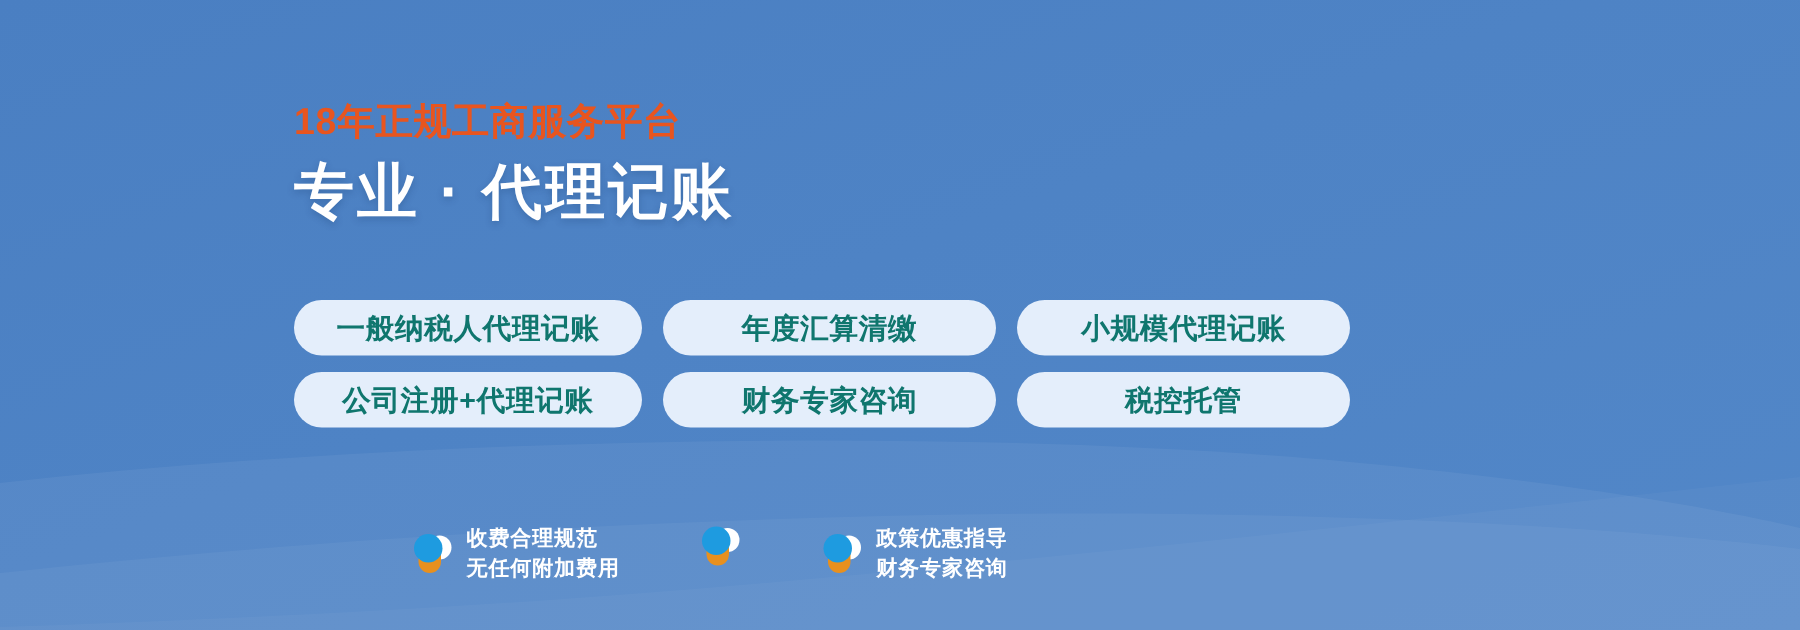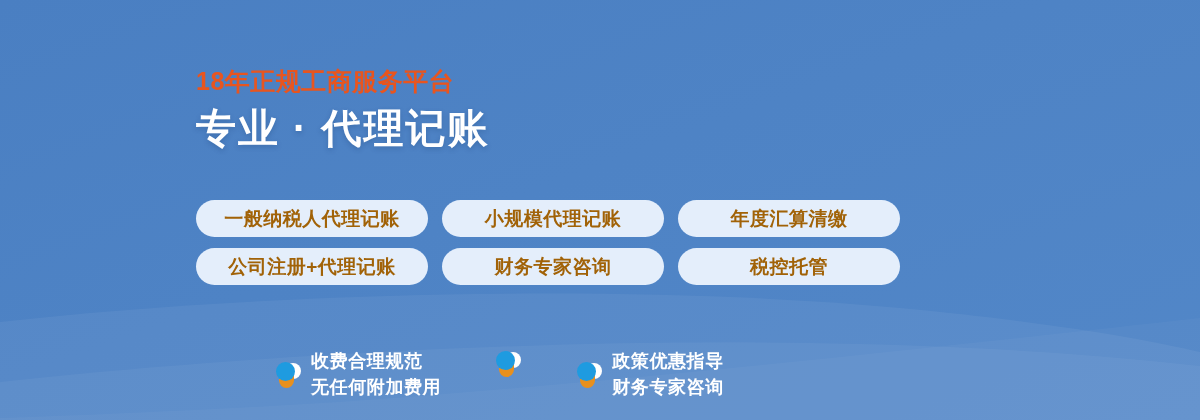--- a/index.html
+++ b/index.html
@@ -44,21 +44,21 @@
   #headline {
     margin-top:10px; color:#ffffff; font-size:40px; font-weight:bold;
     letter-spacing:2px; line-height:1.12; white-space:nowrap;
     text-shadow:0 2px 5px rgba(25,60,110,.28);
   }
 
   
   #tags { position:absolute; left:196px; top:200px; }
   .tag-row { display:flex; gap:14px; margin-bottom:11px; }
   .tag {
-    background:#e4eefb; color:#a16207;
+    background:#e4eefb; color:#0f766e;
     border-radius:19px; height:37px;
     display:flex; align-items:center; justify-content:center;
     font-size:19px; font-weight:bold; letter-spacing:.5px;
     white-space:nowrap;
   }
   .tag.c1 { width:232px; }
   .tag.c2 { width:222px; }
   .tag.c3 { width:222px; }
 
   
@@ -80,21 +80,21 @@
     position:absolute; left:3px; top:15px; width:15px; height:14px;
     background:#e8901e;
     border-radius:0 0 8px 8px;
   }
   .fic .mask-blue {
     position:absolute; left:1px; top:6px; width:17px; height:12px;
     border-radius:50%; background:#1e9be0;
   }
   .ftxt { line-height:1.45; }
   .ftxt div {
-    color:#ffffff; font-size:18px; font-weight:bold;
+    color:#ffffff; font-size:14px; font-weight:bold;
     letter-spacing:.6px; white-space:nowrap;
   }
 </style>
 </head>
 <body>
 
 <div id="banner">
 
   <div class="wave" style="top:286px;">
     <svg width="1200" height="134" viewBox="0 0 1200 134">
@@ -114,22 +114,22 @@
 
 
   <div id="copy">
     <div id="eyebrow">18年正规工商服务平台</div>
     <div id="headline">专业 · 代理记账</div>
   </div>
 
   <div id="tags">
     <div class="tag-row">
       <div class="tag c1">一般纳税人代理记账</div>
+      <div class="tag c3">年度汇算清缴</div>
       <div class="tag c2">小规模代理记账</div>
-      <div class="tag c3">年度汇算清缴</div>
     </div>
     <div class="tag-row">
       <div class="tag c1">公司注册+代理记账</div>
       <div class="tag c2">财务专家咨询</div>
       <div class="tag c3">税控托管</div>
     </div>
   </div>
 
   <div id="features">
 

